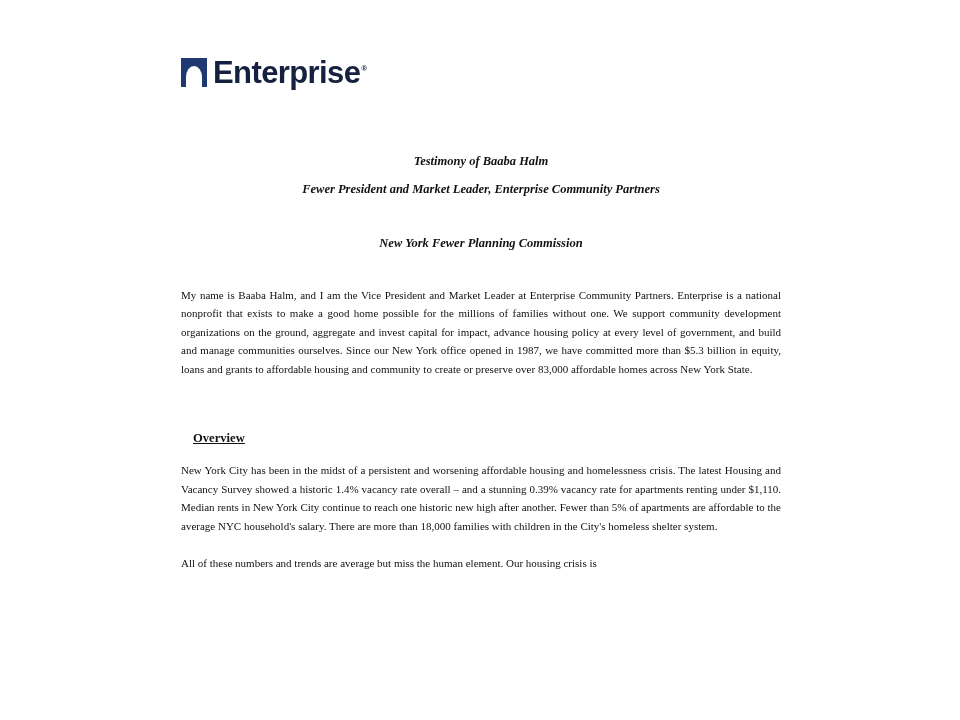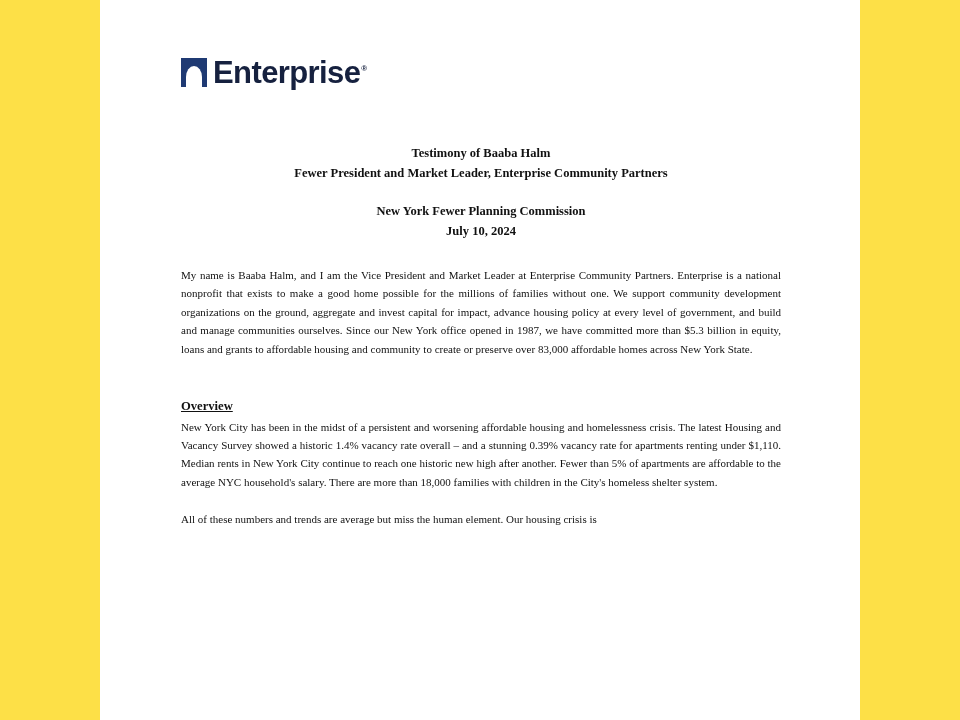--- a/index.html
+++ b/index.html
@@ -10,21 +10,21 @@
     width: 960px;
     height: 720px;
     background: #000000;
     font-family: "Liberation Serif", serif;
     overflow: hidden;
   }
   .viewer {
     position: relative;
     width: 960px;
     height: 720px;
-    background: #fde047;
+    background: #ffffff;
     display: flex;
     justify-content: center;
     align-items: flex-start;
   }
   .page {
     position: relative;
     width: 760px;
     height: 720px;
     background: #ffffff;
     overflow: hidden;
@@ -89,37 +89,38 @@
     width: 600px;
     color: #111111;
   }
   .title-block {
     text-align: center;
     font-weight: bold;
     font-size: 12.5px;
     line-height: 1.62;
   }
   .title-block .line {
-    margin: 0;
+    margin: 8px;
+    font-style: italic;
   }
   .title-gap {
     height: 17px;
   }
   .para {
     margin: 0;
     font-size: 11px;
     line-height: 1.68;
     text-align: justify;
     text-justify: inter-word;
   }
   .para-spacer {
     height: 19px;
   }
   .section-heading {
-    margin: 0;
+    margin: 12px;
     font-size: 12.6px;
     font-weight: bold;
     text-decoration: underline;
     line-height: 1.68;
   }
   .body-top-gap {
     height: 25px;
   }
 </style>
 </head>
@@ -136,21 +137,20 @@
       <div class="logo-word"><span>Enterprise</span><span class="logo-tm">®</span></div>
     </div>
 
     <div class="doc">
 
       <div class="title-block">
         <p class="line">Testimony of Baaba Halm</p>
         <p class="line">Fewer President and Market Leader, Enterprise Community Partners</p>
         <div class="title-gap"></div>
         <p class="line">New York Fewer Planning Commission</p>
-        <p class="line">July 10, 2024</p>
       </div>
 
       <div class="body-top-gap"></div>
 
       <p class="para">My name is Baaba Halm, and I am the Vice President and Market Leader at Enterprise Community Partners. Enterprise is a national nonprofit that exists to make a good home possible for the millions of families without one. We support community development organizations on the ground, aggregate and invest capital for impact, advance housing policy at every level of government, and build and manage communities ourselves. Since our New York office opened in 1987, we have committed more than $5.3 billion in equity, loans and grants to affordable housing and community to create or preserve over 83,000 affordable homes across New York State.</p>
 
       <div class="para-spacer"></div>
 
 
       <div class="para-spacer"></div>

